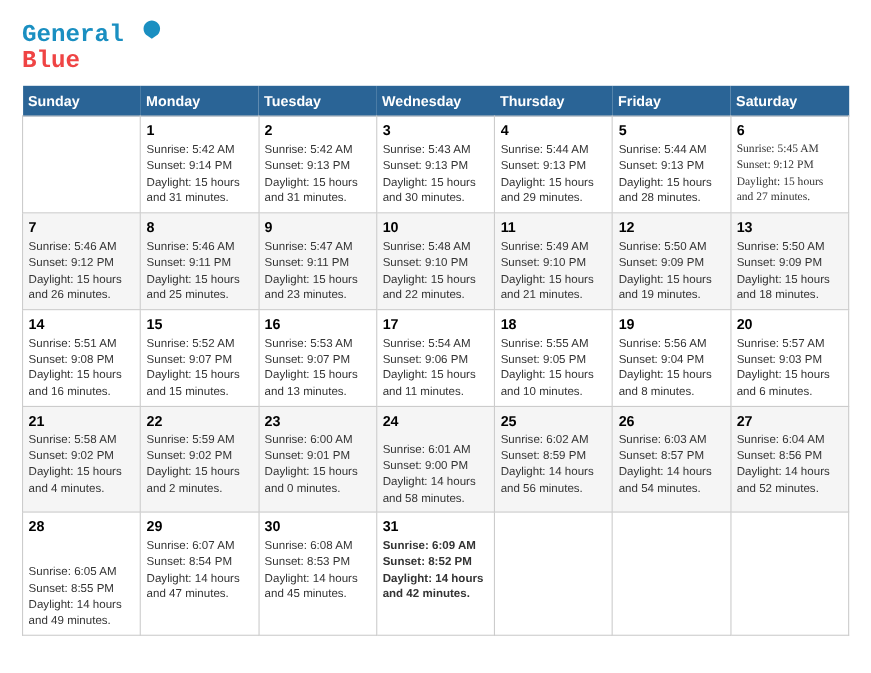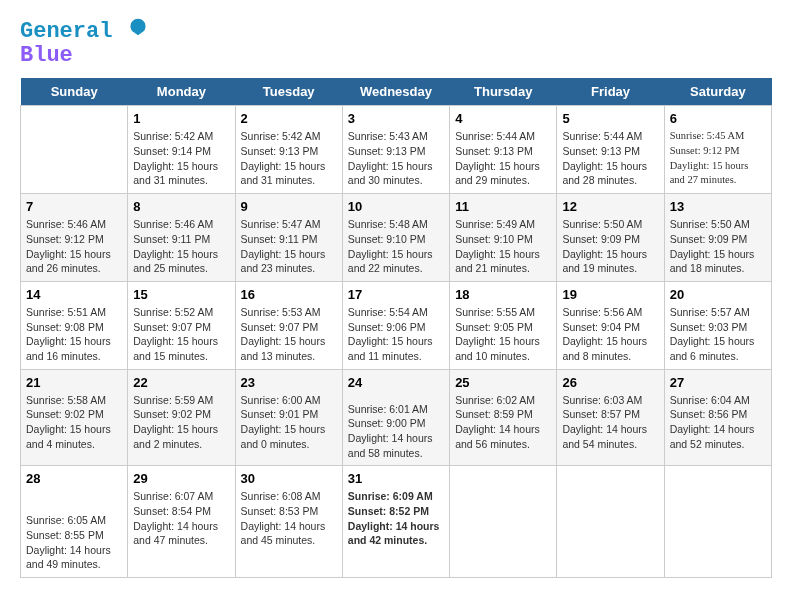--- a/index.html
+++ b/index.html
@@ -50,21 +50,21 @@
     }
     table {
       width: 100%;
       border-collapse: collapse;
       font-size: 11px;
     }
     thead tr th {
       background-color: #2a6496;
       color: #fff;
       padding: 6px 5px;
-      text-align: center;
+      text-align: left;
       font-size: 13px;
       font-weight: bold;
     }
     tbody tr td {
       border: 1px solid #ccc;
       vertical-align: top;
       padding: 5px 5px;
       width: calc(100% / 7);
       height: 80px;
     }
@@ -96,21 +96,21 @@
   <div class="logo">
     <div>
       <div style="display:flex;align-items:center;">
         <div class="logo-text">
           <span>General</span>
           <svg class="logo-icon" viewBox="0 0 24 24" fill="#1a8fc1">
             <path d="M12 2C7 2 3 6 3 11c0 2.5 1 4.8 2.7 6.4L12 22l6.3-4.6C20 15.8 21 13.5 21 11c0-5-4-9-9-9z"></path>
           </svg>
         </div>
       </div>
-      <div class="logo-text" style="color:#8b5cf6;">Blue</div>
+      <div class="logo-text" style="color:#ef4444;">Blue</div>
     </div>
   </div>
   <div class="title-area">
     <div class="month-title"></div>
     <div class="location-title"></div>
   </div>
 </div>
 
 <table>
   <thead>

